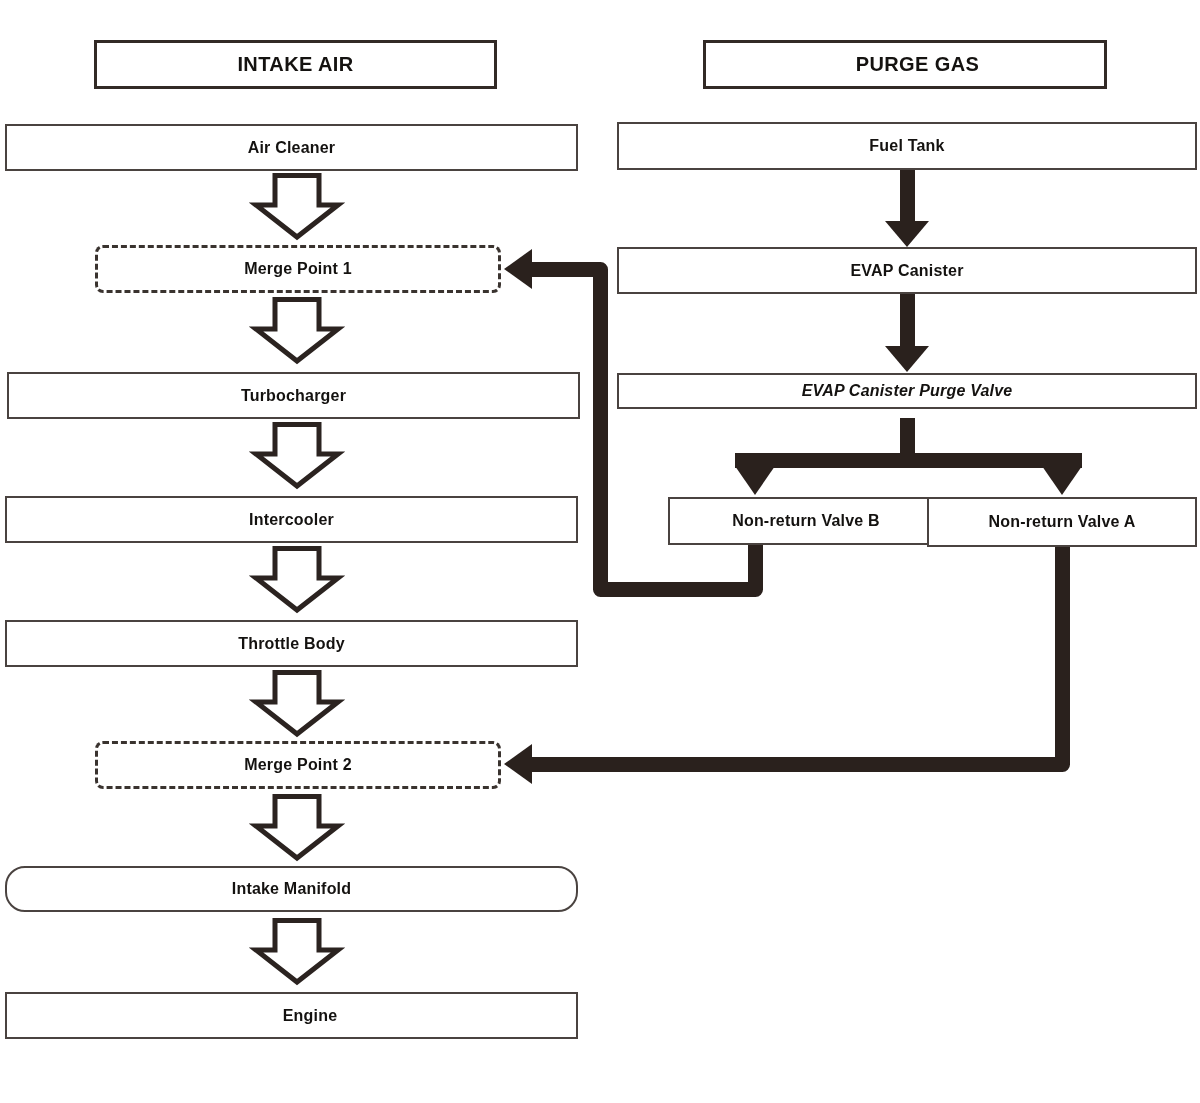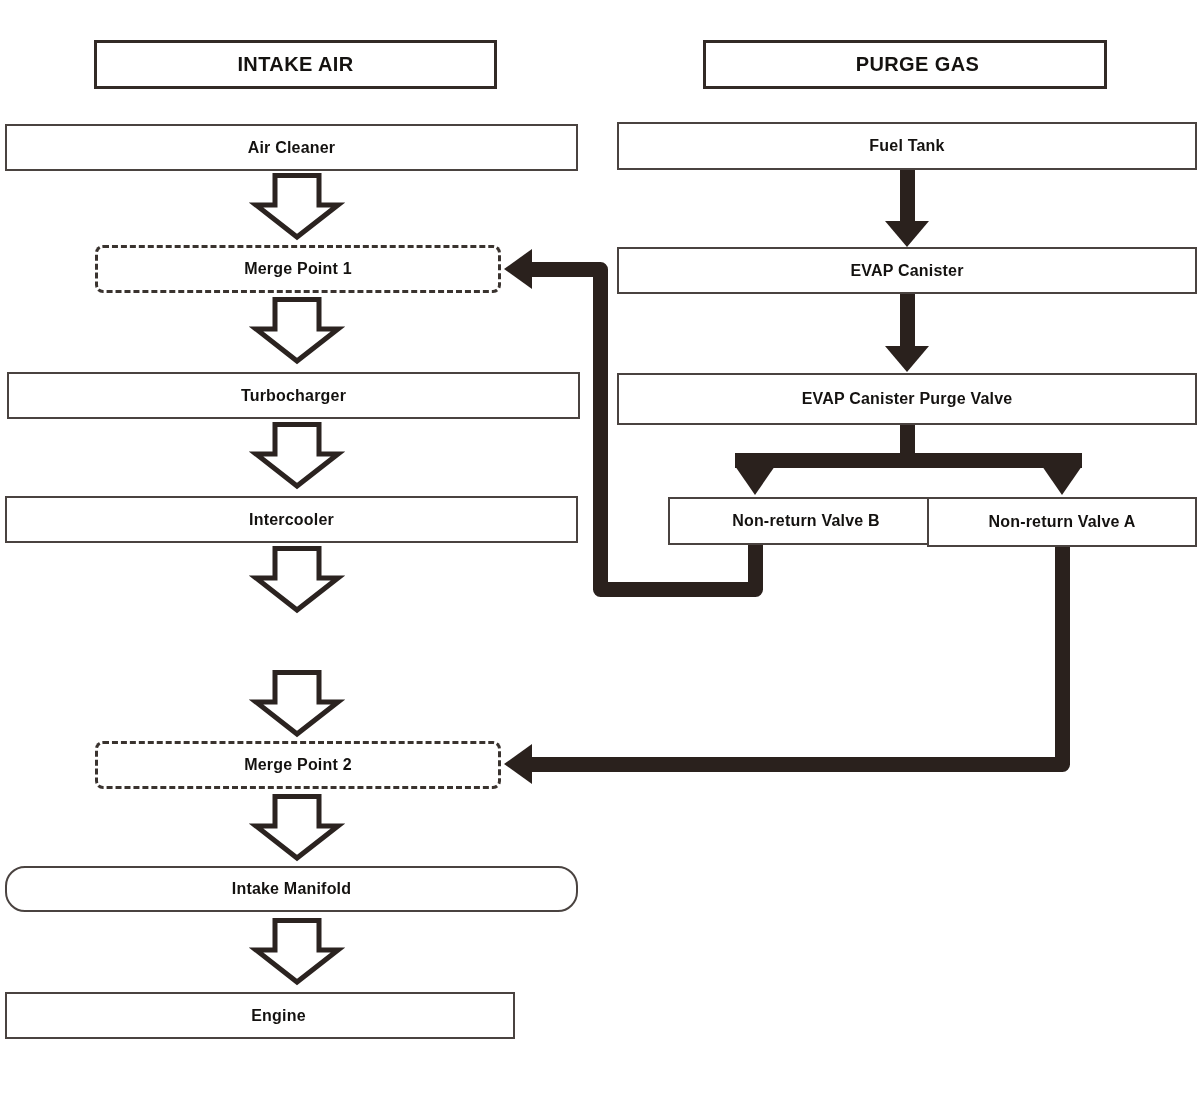--- a/index.html
+++ b/index.html
@@ -118,37 +118,40 @@
   </div>
   <div class="box dashed-box" style="left:95px; top:245px; width:406px; height:48px;">
     <span>Merge Point 1</span>
   </div>
   <div class="box" style="left:7px; top:372px; width:573px; height:47px;">
     <span>Turbocharger</span>
   </div>
   <div class="box" style="left:5px; top:496px; width:573px; height:47px;">
     <span>Intercooler</span>
   </div>
+  <div class="box" style="left:5px; top:620px; width:573px; height:47px;">
+    <span>Throttle Body</span>
+  </div>
   <div class="box dashed-box" style="left:95px; top:741px; width:406px; height:48px;">
     <span>Merge Point 2</span>
   </div>
   <div class="box" style="left:5px; top:866px; width:573px; height:46px;border-radius:20px;">
     <span>Intake Manifold</span>
   </div>
-  <div class="box" style="left:5px; top:992px; width:510px; height:47px;padding-left:37px;">
+  <div class="box" style="left:5px; top:992px; width:573px; height:47px;padding-left:37px;">
     <span>Engine</span>
   </div>
 
   <div class="box" style="left:617px; top:122px; width:580px; height:48px;">
     <span>Fuel Tank</span>
   </div>
   <div class="box" style="left:617px; top:247px; width:580px; height:47px;">
     <span>EVAP Canister</span>
   </div>
-  <div class="box" style="left:617px; top:373px; width:580px; height:52px;">
+  <div class="box" style="left:617px; top:373px; width:580px; height:36px;font-style:italic;">
     <span>EVAP Canister Purge Valve</span>
   </div>
   <div class="box" style="left:627px; top:497px; width:276px; height:48px;margin-left:41px;">
     <span>Non-return Valve B</span>
   </div>
   <div class="box" style="left:927px; top:497px; width:270px; height:50px;">
     <span>Non-return Valve A</span>
   </div>
 
 </div>

